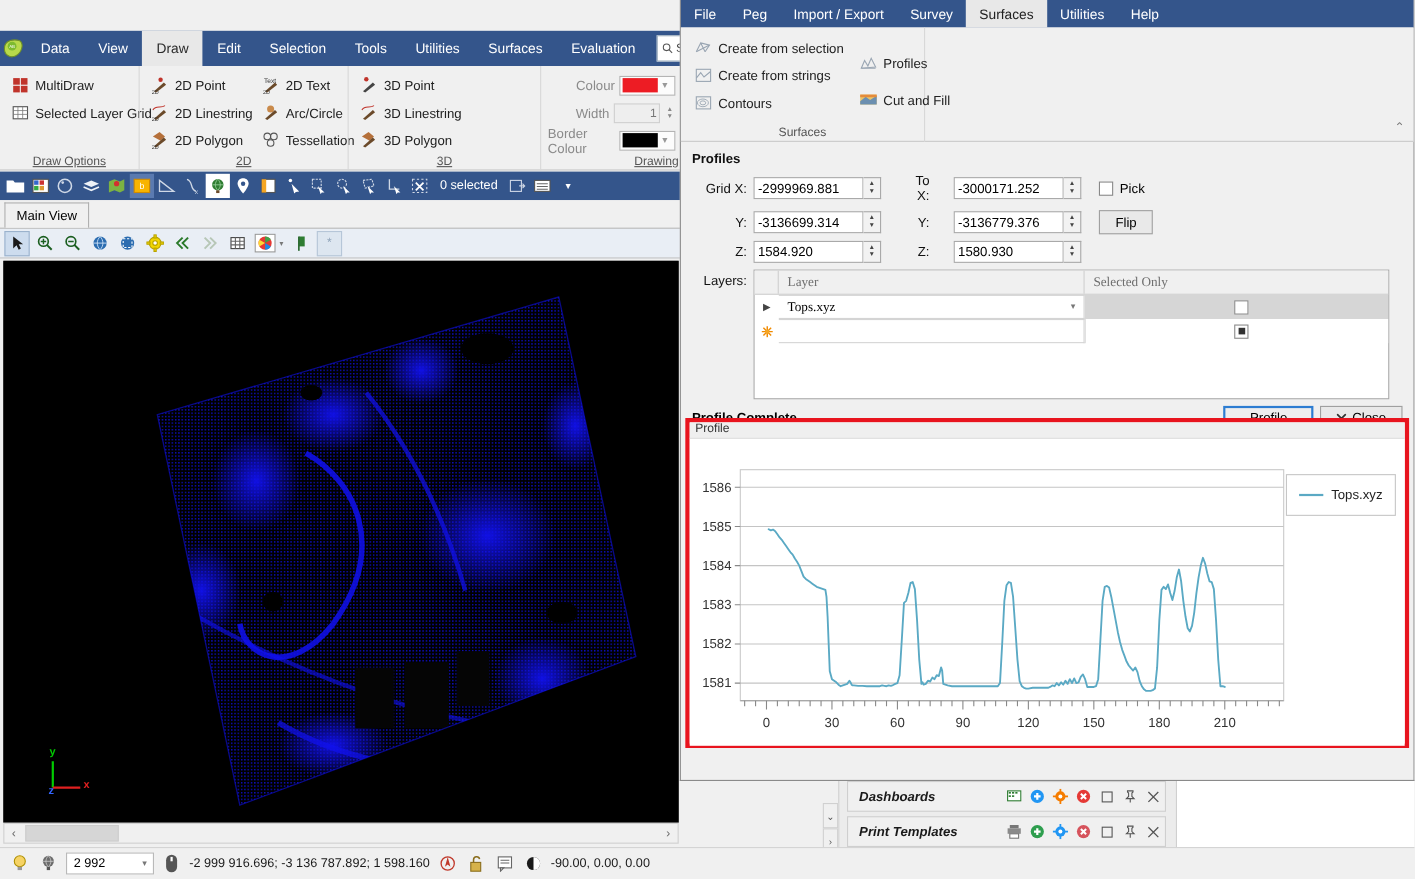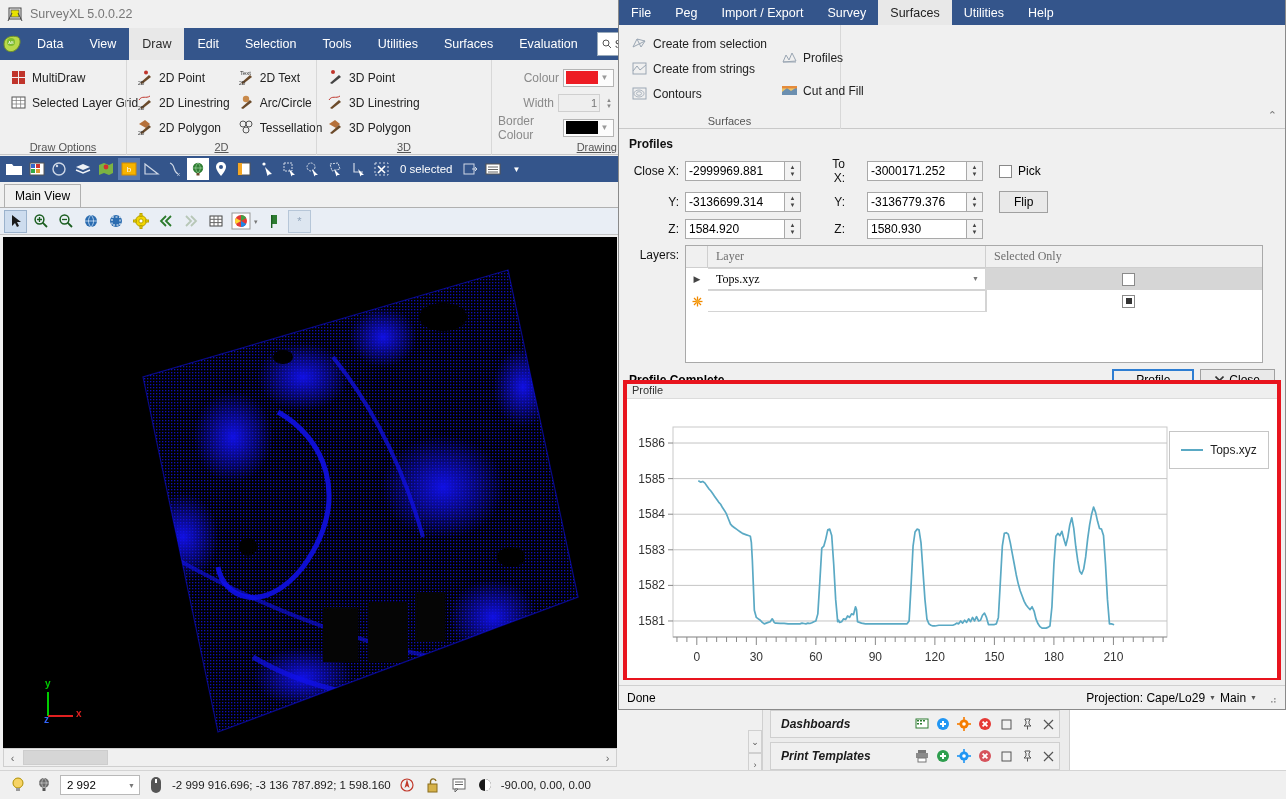--- a/index.html
+++ b/index.html
@@ -145,30 +145,20 @@
   
   .dlg-status { position:absolute; left:0; bottom:0; width:100%; height:24px; background:#f0f0f0; border-top:1px solid #d0d0d0; display:flex; align-items:center; padding:0 8px; font-size:12px; }
   .dlg-status .right { margin-left:auto; display:flex; align-items:center; gap:4px; }
   .grip { width:10px; height:10px; margin-left:6px; }
 </style>
 </head>
 <body>
 
 <div id="app-window">
 
-  <div class="titlebar">
-    <span class="tl-icon">
-      <svg width="18" height="18" viewBox="0 0 18 18">
-        <rect x="3" y="3" width="12" height="11" fill="none" stroke="#444" stroke-width="1"></rect>
-        <rect x="5" y="5" width="8" height="7" fill="#e8e200" stroke="#555" stroke-width="0.8"></rect>
-        <path d="M2 16 L6 8 M16 16 L12 8" stroke="#444" stroke-width="1"></path>
-      </svg>
-    </span>
-    <span class="tl-text">SurveyXL 5.0.0.22</span>
-  </div>
 
   <div class="ribbon-tabs">
     <div class="ribbon-logo">
       <svg width="24" height="20" viewBox="0 0 24 20">
         <path d="M4 10 C4 3, 12 1, 18 3 C22 6, 20 14, 14 17 C9 19, 4 16, 4 10 Z" fill="#b8d94a" stroke="#6f8f28" stroke-width="1"></path>
         <circle cx="11" cy="8" r="4" fill="#7dba2f"></circle>
         <text x="11" y="10" font-size="4" fill="#fff" text-anchor="middle" font-family="Liberation Sans">AB</text>
       </svg>
     </div>
     <div class="rtab">Data</div>
@@ -867,21 +857,21 @@
     </div>
     <div style="flex:1;position:relative;">
       <span class="collapse-caret">⌃</span>
     </div>
   </div>
 
   <div class="dlg-body">
     <div class="sec-title">Profiles</div>
 
     <div class="frow">
-      <span class="flab">Close X:</span>
+      <span class="flab">Grid X:</span>
       <span class="finput">
           <span>-2999969.881</span>
         </span>
       <span class="fspin">
           <span>▲</span>
           <span>▼</span>
         </span>
       <span class="fgap"></span>
       <span class="flab2">To X:</span>
       <span class="finput">
@@ -1078,31 +1068,13 @@
           <text x="486.433734939759" y="262" text-anchor="middle" font-size="12" fill="#333" font-family="Liberation Sans">210</text>
           <polyline points="71.79,82.10 73.78,83.17 75.76,82.46 77.74,83.88 79.73,86.73 81.71,89.58 83.69,91.71 85.68,94.56 87.66,97.41 89.65,100.25 91.63,103.10 93.61,105.24 95.60,108.80 97.58,111.64 99.57,115.20 101.55,120.19 103.53,125.17 105.52,127.31 107.50,128.73 109.49,130.15 111.47,131.58 113.45,133.00 115.44,134.42 117.42,135.14 119.41,135.85 121.39,136.56 123.37,137.27 124.37,143.68 125.36,161.47 126.35,186.39 127.34,211.31 129.33,218.42 131.31,219.85 133.29,221.27 135.28,223.41 137.26,224.83 139.24,224.12 141.23,223.41 143.21,222.69 145.20,219.85 146.19,221.27 147.18,223.41 148.17,224.12 149.16,224.12 153.13,224.47 157.10,224.47 161.07,224.83 165.04,224.83 169.00,224.83 172.97,224.83 174.96,224.12 176.94,224.47 178.92,224.83 180.91,224.12 182.89,224.47 184.88,223.76 186.86,222.69 188.84,221.98 190.83,214.86 192.81,182.83 194.80,149.02 196.78,147.24 198.76,140.12 200.75,130.86 202.73,130.15 204.71,136.56 206.70,165.03 208.68,200.63 210.67,222.69 211.66,221.27 212.65,223.41 214.63,222.69 216.62,219.85 218.60,220.56 220.59,217.00 222.57,218.42 224.55,214.86 226.54,215.58 228.52,207.75 229.51,210.59 230.51,222.69 232.49,223.41 234.47,224.12 238.44,224.83 244.39,224.83 252.33,224.83 260.27,224.83 268.20,224.83 276.14,224.83 280.10,224.83 282.09,221.98 284.07,186.39 286.06,147.24 288.04,133.00 290.02,130.15 292.01,130.86 293.99,143.68 295.98,172.15 297.96,200.63 299.94,220.20 301.93,224.83 303.91,226.25 305.90,226.97 307.88,226.97 311.85,226.25 315.82,226.25 319.78,226.25 323.75,226.25 325.73,226.25 327.72,225.54 329.70,224.12 331.69,224.83 333.67,221.98 335.65,224.12 337.64,221.27 339.62,223.41 341.61,219.85 343.59,222.69 345.57,218.42 347.56,221.98 349.54,217.71 351.53,221.98 353.51,221.27 355.49,216.29 357.48,214.15 359.46,218.42 361.45,225.54 363.43,225.54 365.41,225.54 367.40,225.54 369.38,224.83 371.37,218.42 373.35,182.83 375.33,147.24 377.32,134.42 379.30,133.71 381.29,135.14 383.27,143.68 385.25,154.36 387.24,165.03 389.22,175.71 391.20,184.61 393.19,191.73 395.17,197.07 397.16,202.41 399.14,205.97 401.12,208.46 403.11,210.59 405.09,207.75 407.08,212.02 409.06,220.20 411.04,224.83 413.03,227.68 415.01,229.10 417.00,229.10 418.98,229.10 420.96,228.39 422.95,226.97 424.93,207.75 426.92,165.03 428.90,137.27 430.88,134.42 432.87,136.56 434.85,132.29 436.84,140.12 438.82,146.53 440.80,138.34 442.79,125.88 444.77,118.76 446.76,129.44 448.74,147.24 450.72,161.47 452.71,172.15 454.69,175.00 456.67,170.02 458.66,157.92 460.64,140.12 462.63,125.88 464.61,115.20 466.59,108.08 468.58,113.42 470.56,122.32 472.55,129.44 474.53,130.15 476.51,136.56 478.50,165.03 480.48,200.63 482.47,224.83 484.45,224.83 486.43,225.54 488.42,NaN 490.40,NaN 492.39,NaN 494.37,NaN 498.34,NaN" fill="none" stroke="#5aa9c4" stroke-width="1.7" stroke-linejoin="round" stroke-linecap="round"></polyline>
         </svg>
       <div class="legendbox">
         <span class="leg-line" style="background: rgb(90, 169, 196);"></span>
         <span>Tops.xyz</span>
       </div>
     </div>
   </div>
 
-  <div class="dlg-status">
-    <span>Done</span>
-    <span class="right">
-      <span>Projection: Cape/Lo29</span>
-      <span style="font-size:7px;color:#555;">▼</span>
-      <span>Main</span>
-      <span style="font-size:7px;color:#555;">▼</span>
-      <span class="grip">
-        <svg width="10" height="10" viewBox="0 0 10 10">
-            <g fill="#999">
-              <rect x="7" y="7" width="1.6" height="1.6"></rect>
-              <rect x="4" y="7" width="1.6" height="1.6"></rect>
-              <rect x="7" y="4" width="1.6" height="1.6"></rect>
-            </g>
-          </svg>
-      </span>
-    </span>
-  </div>
 </div>
 
 </body></html>

